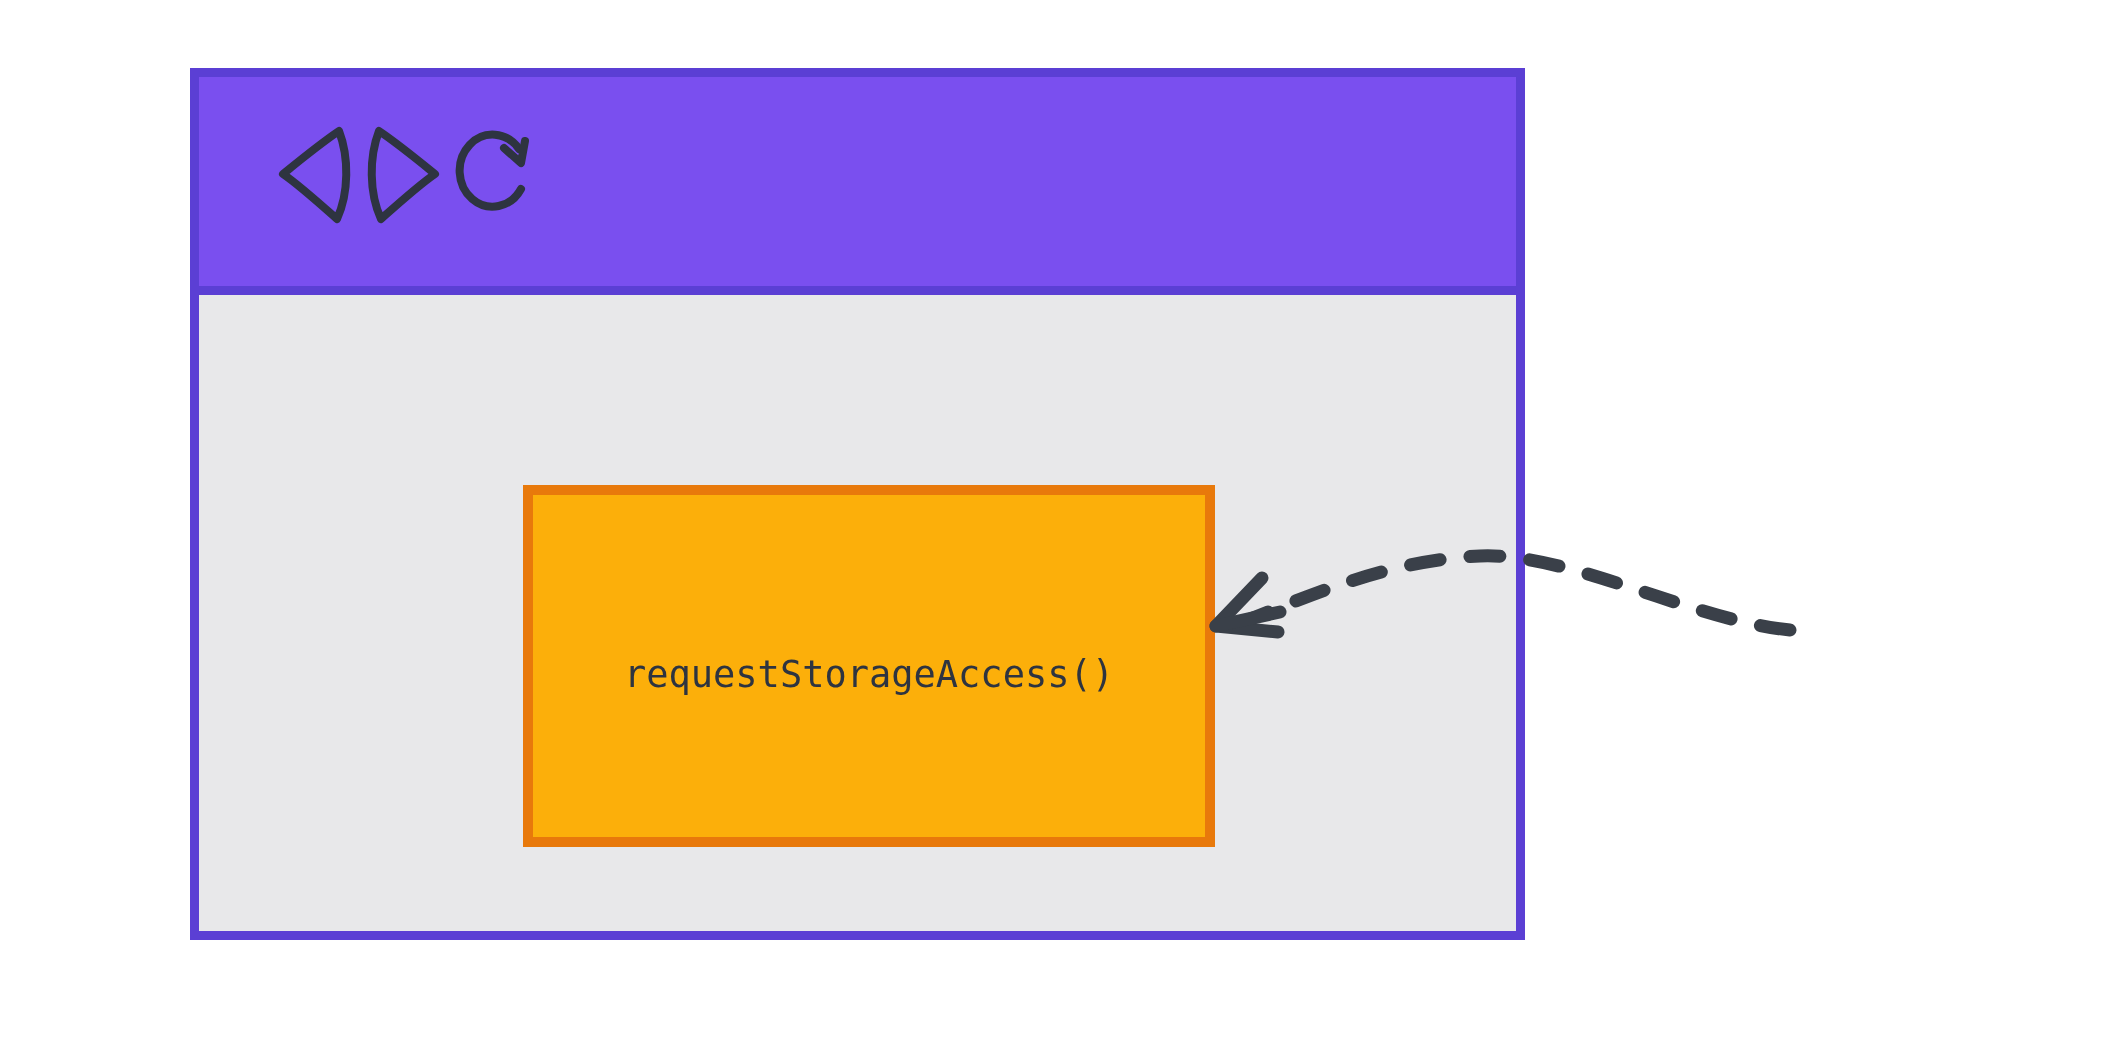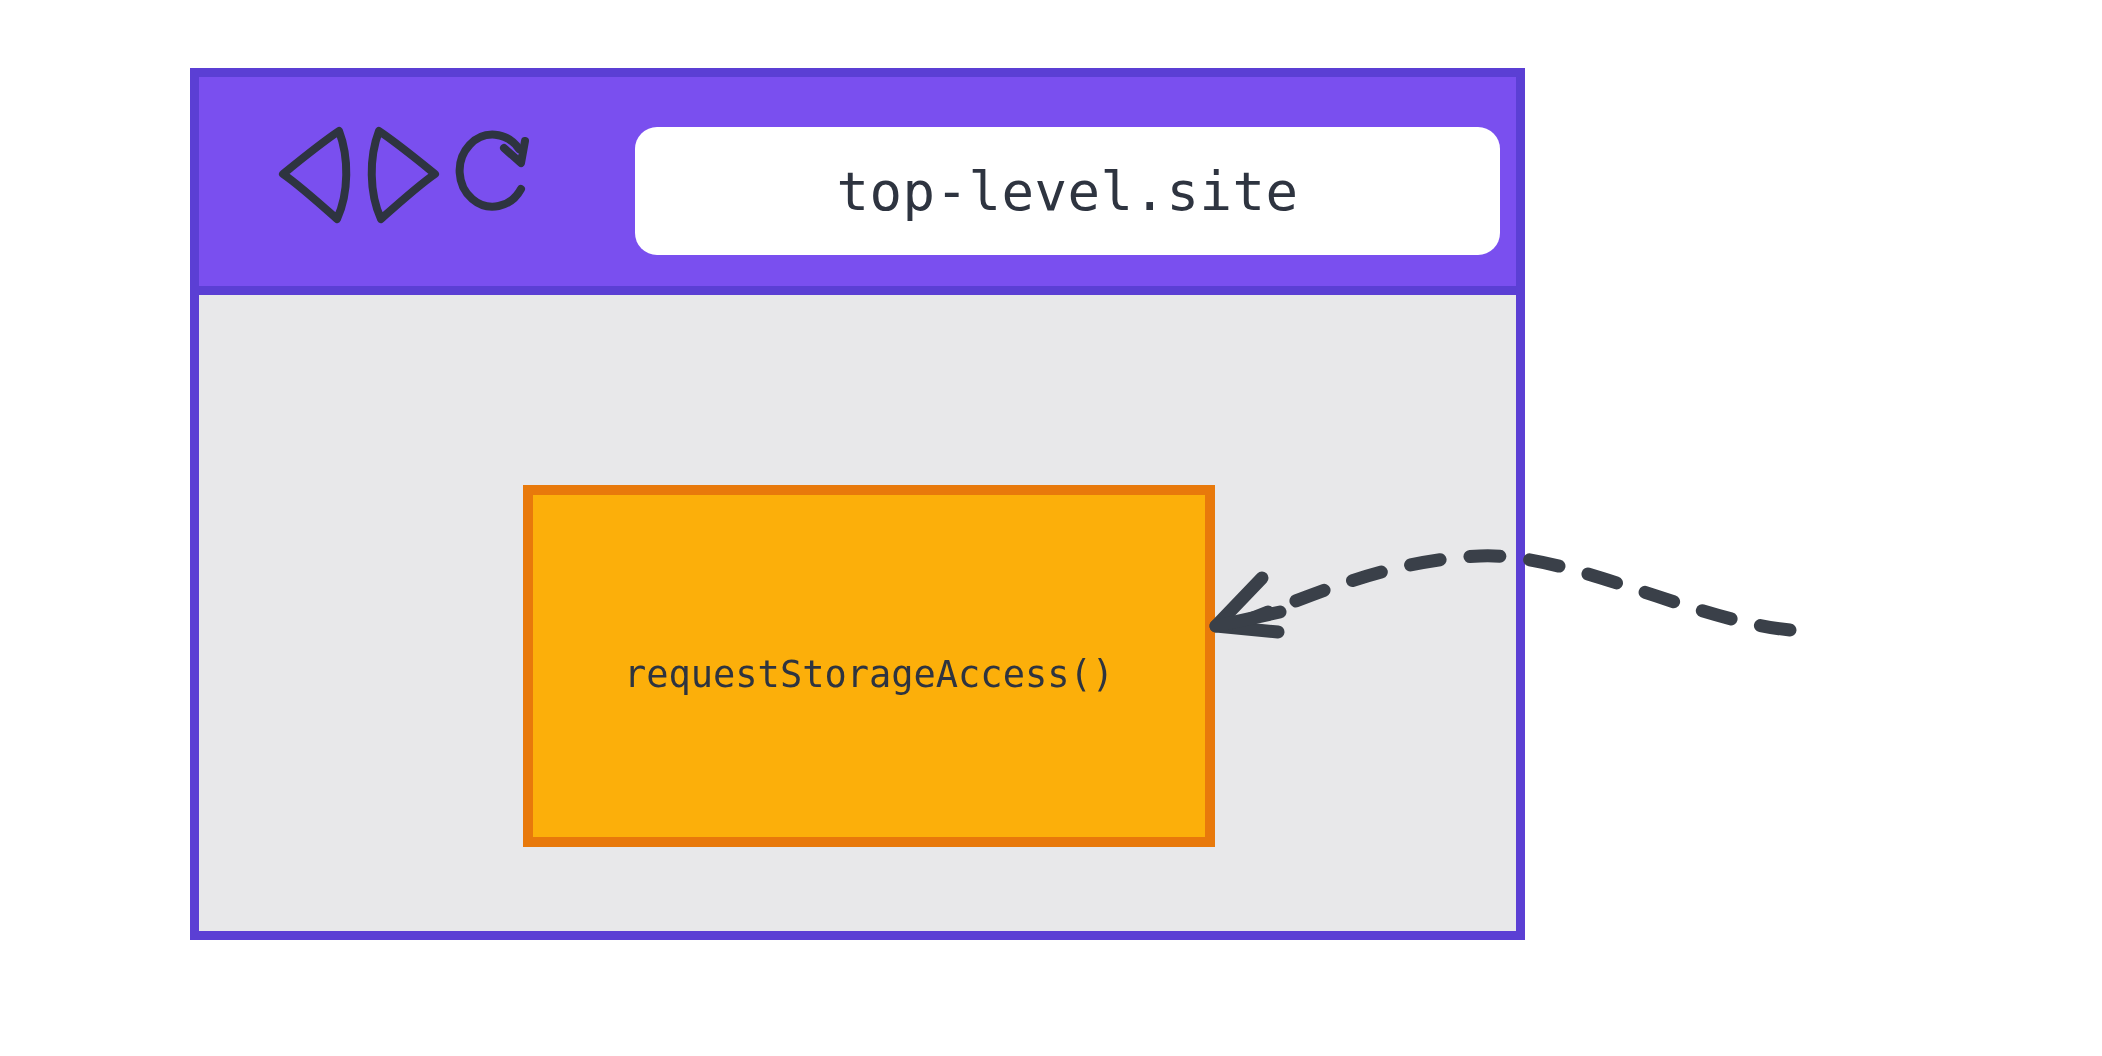--- a/index.html
+++ b/index.html
@@ -166,23 +166,20 @@
 
         <div class="nav-icon icon-reload">
           <svg viewBox="0 0 92 110" xmlns="http://www.w3.org/2000/svg">
             <path d="M70 30 A 33 36 0 1 0 72 70" fill="none" stroke="#2E3440" stroke-width="8" stroke-linecap="round"></path>
             <path d="M55 29 L 72 44 L 76 22" fill="none" stroke="#2E3440" stroke-width="8" stroke-linecap="round" stroke-linejoin="round"></path>
           </svg>
         </div>
 
       </div>
 
-      <div class="url-bar">
-        <span class="url-text" title="Enter address">top-level.site</span>
-      </div>
 
     </div>
 
     <div class="viewport">
 
       <div class="embedded-frame">
         <div class="embedded-label">requestStorageAccess()</div>
       </div>
 
     </div>

